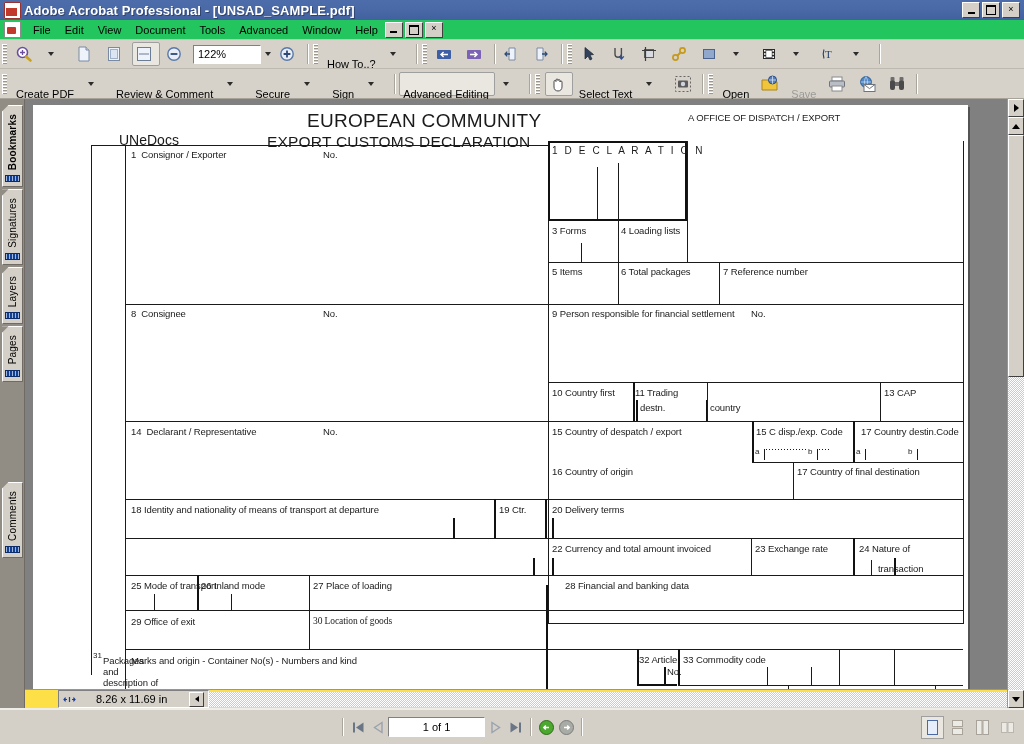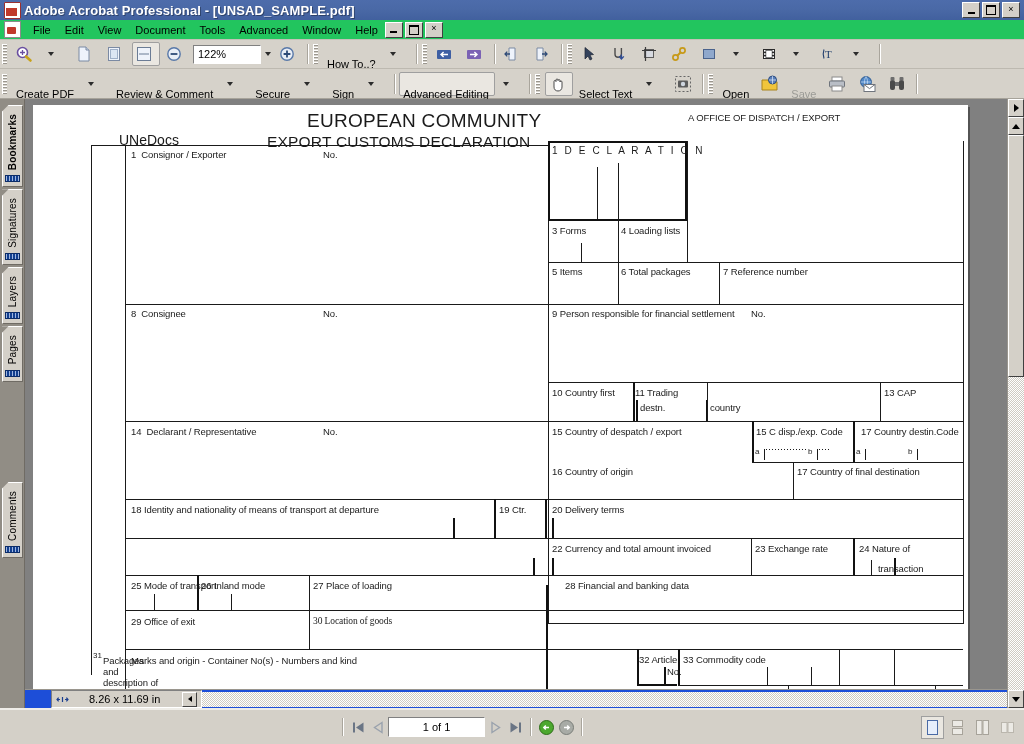--- a/index.html
+++ b/index.html
@@ -135,22 +135,23 @@
      linear-gradient(45deg,#fff 25%,transparent 25%,transparent 75%,#fff 75%),
      linear-gradient(45deg,#fff 25%,#cfcbc3 25%,#cfcbc3 75%,#fff 75%);
      background-size:2px 2px;background-position:0 0,1px 1px;position:relative;}
   .sbthumb{
     position:absolute;left:0;right:0;background:#d4d0c8;
     border:1px solid;border-color:#fff #404040 #404040 #fff;
   }
 
   
   .docstatus{
-    flex:0 0 18px;height:18px;background:#1d4ed8;display:flex;align-items:center;
+    flex:0 0 18px;height:18px;background:#fde047;display:flex;align-items:center;
     border-top:1px solid #9a968e;
+    padding-left:7px;
   }
   .dimbox{
     display:flex;align-items:center;height:16px;border:1px solid;
     border-color:#808080 #fff #fff #808080;background:#d4d0c8;margin-left:26px;padding:0 4px;
   }
   .dimgrip{width:13px;height:12px;display:flex;align-items:center;justify-content:center;margin-right:4px;}
   .dimtext{font-size:11px;padding:0 22px 0 16px;}
   .hsb-row{flex:1;display:flex;align-items:center;height:16px;}
   .hsbtn{width:15px;height:15px;background:#d4d0c8;border:1px solid;border-color:#fff #404040 #404040 #fff;display:flex;align-items:center;justify-content:center;}
   .hsbtrack{flex:1;height:15px;background:#eeeae3;background-image:

